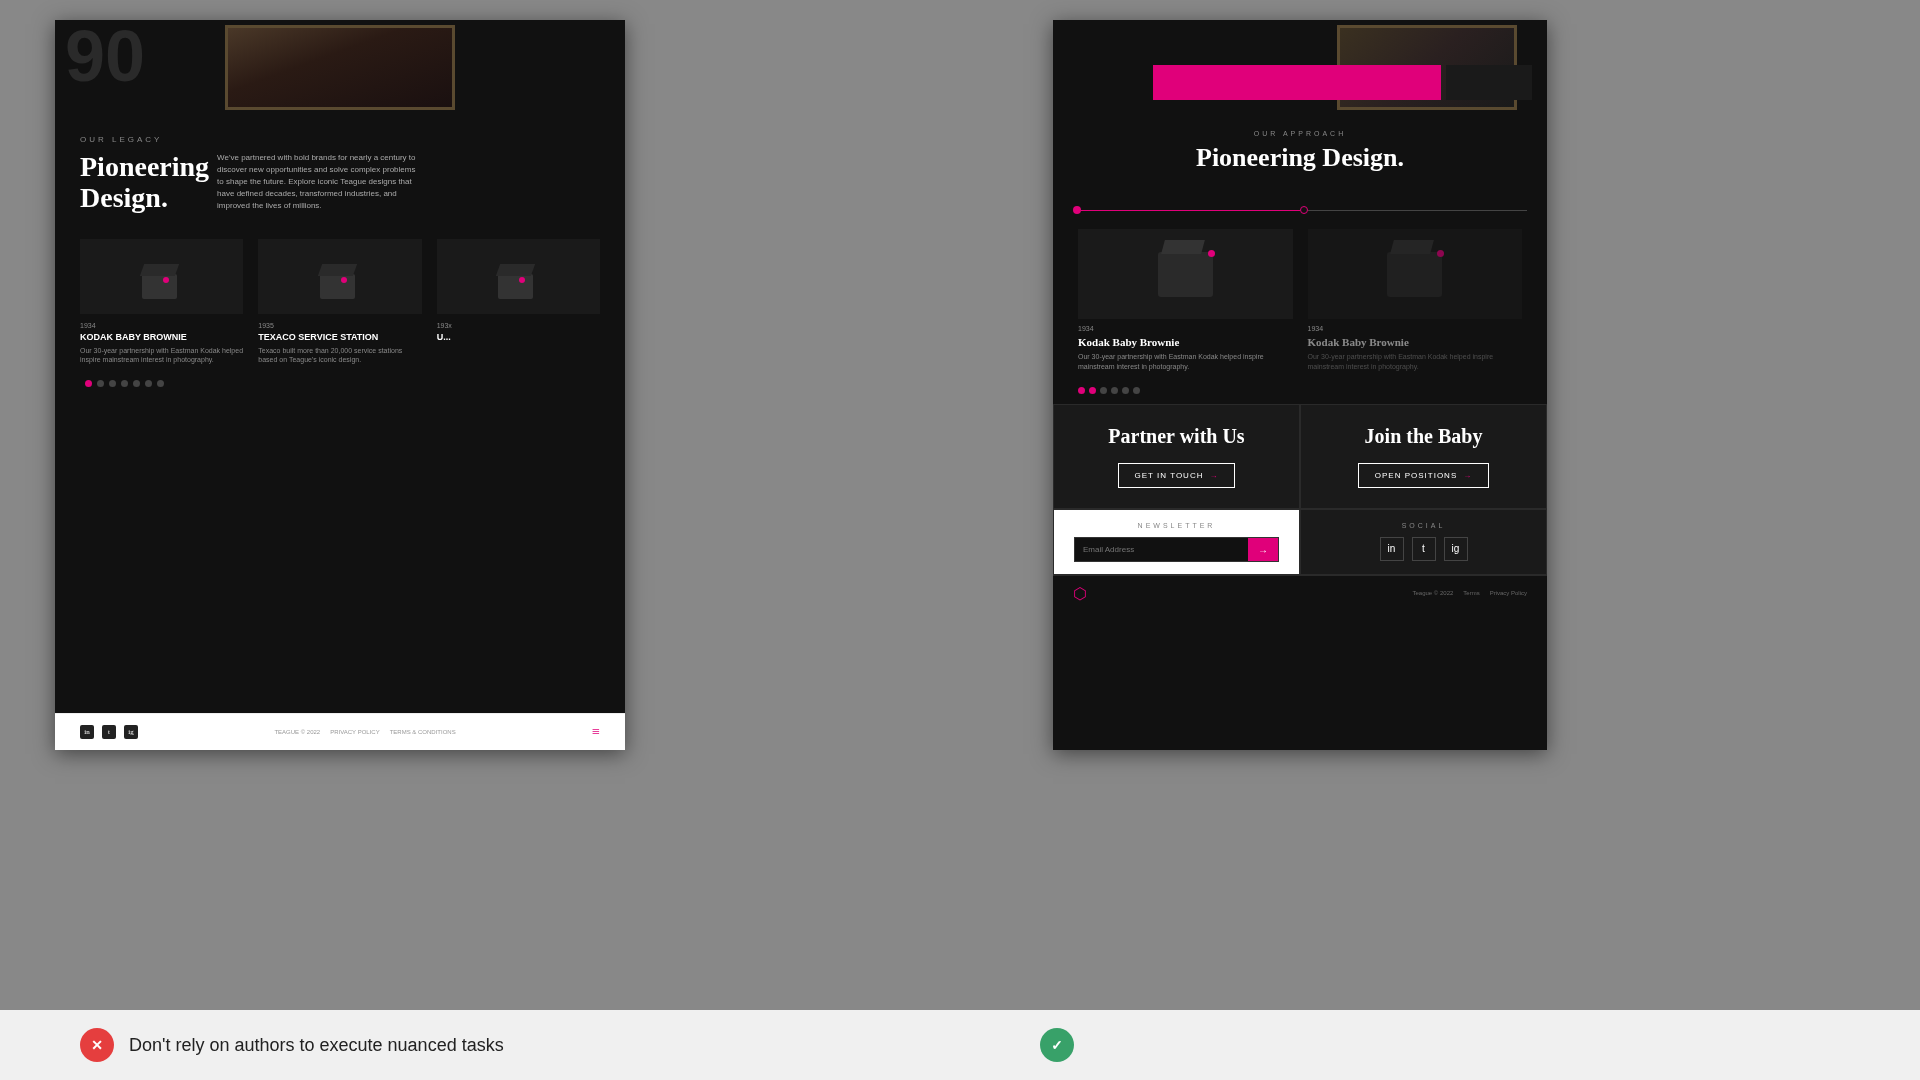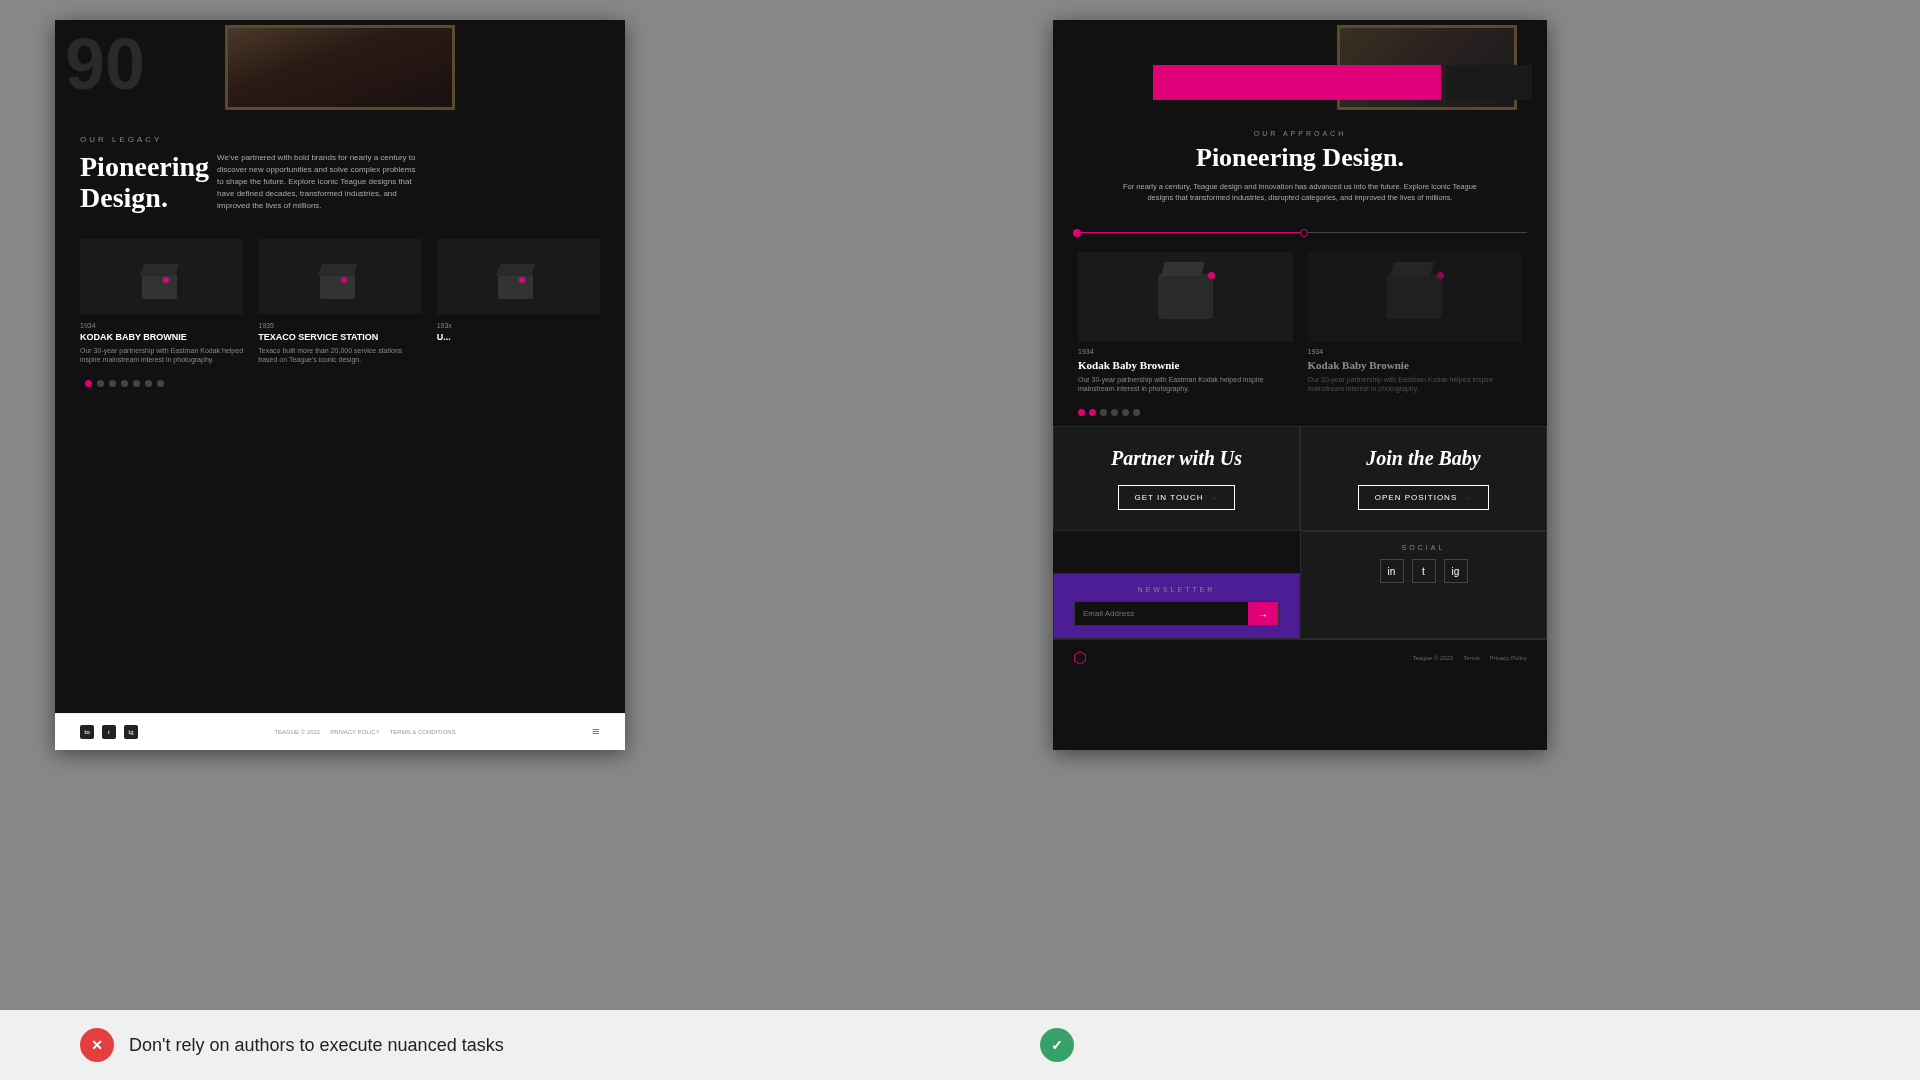--- a/index.html
+++ b/index.html
@@ -50,21 +50,20 @@
 
     .left-hero-year {
       position: absolute;
       left: 10px;
       top: 0;
       font-size: 72px;
       font-weight: 900;
       color: #2a2a2a;
       font-family: sans-serif;
       line-height: 1;
-      margin-top: 8px;
     }
 
     .portrait-frame {
       width: 230px;
       height: 85px;
       background: linear-gradient(135deg, #3a3020 0%, #2a2020 50%, #1a1a1a 100%);
       border: 3px solid #5a4a30;
       display: flex;
       align-items: center;
       justify-content: center;
@@ -512,21 +511,20 @@
       text-align: center;
       border: 1px solid #2a2a2a;
     }
 
     .cta-title {
       font-size: 20px;
       font-weight: 700;
       color: #fff;
       font-family: 'Georgia', serif;
       margin-bottom: 15px;
-      font-style: italic;
     }
 
     .cta-button {
       display: inline-flex;
       align-items: center;
       gap: 6px;
       border: 1px solid #fff;
       padding: 7px 16px;
       font-size: 8px;
       font-family: sans-serif;
@@ -540,24 +538,23 @@
     }
 
     
     .right-newsletter-row {
       display: flex;
       gap: 0;
     }
 
     .newsletter-cell {
       flex: 1;
-      background: #4c1d95;
+      background: #ffffff;
       padding: 12px 20px;
       border: 1px solid #2a2a2a;
-      margin-top: 42px;
     }
 
     .newsletter-label {
       font-size: 7px;
       letter-spacing: 3px;
       color: #888;
       text-transform: uppercase;
       font-family: sans-serif;
       margin-bottom: 8px;
       text-align: center;
@@ -814,21 +811,20 @@
           <div class="right-portrait-frame"></div>
           <div class="right-hero-bar">
             <div class="hero-bar-pink"></div>
             <div class="hero-bar-pink" style="flex:0.3; background:#1a1a1a;"></div>
           </div>
         </div>
 
         <div class="right-approach">
           <div class="approach-eyebrow">OUR APPROACH</div>
           <div class="approach-title">Pioneering Design.</div>
-          <div class="approach-desc">For nearly a century, Teague design and innovation has advanced us into the future. Explore iconic Teague designs that transformed industries, disrupted categories, and improved the lives of millions.</div>
         </div>
 
         <div class="progress-line">
           <div class="progress-dot-active"></div>
           <div class="progress-line-full"></div>
           <div class="progress-dot-end"></div>
           <div class="progress-line-dim"></div>
         </div>
 
         <div class="right-products-row">

